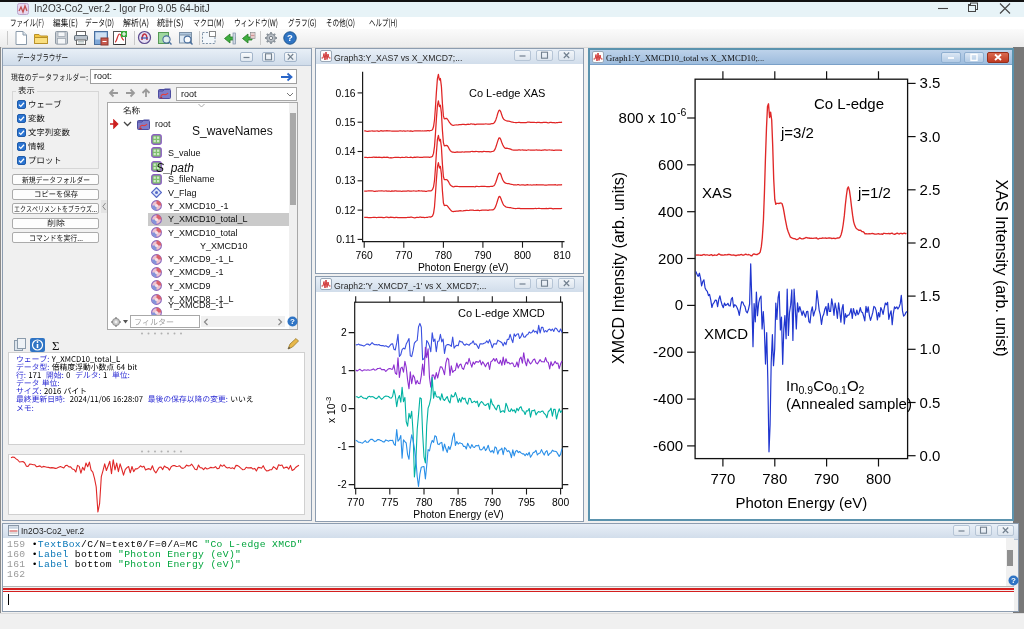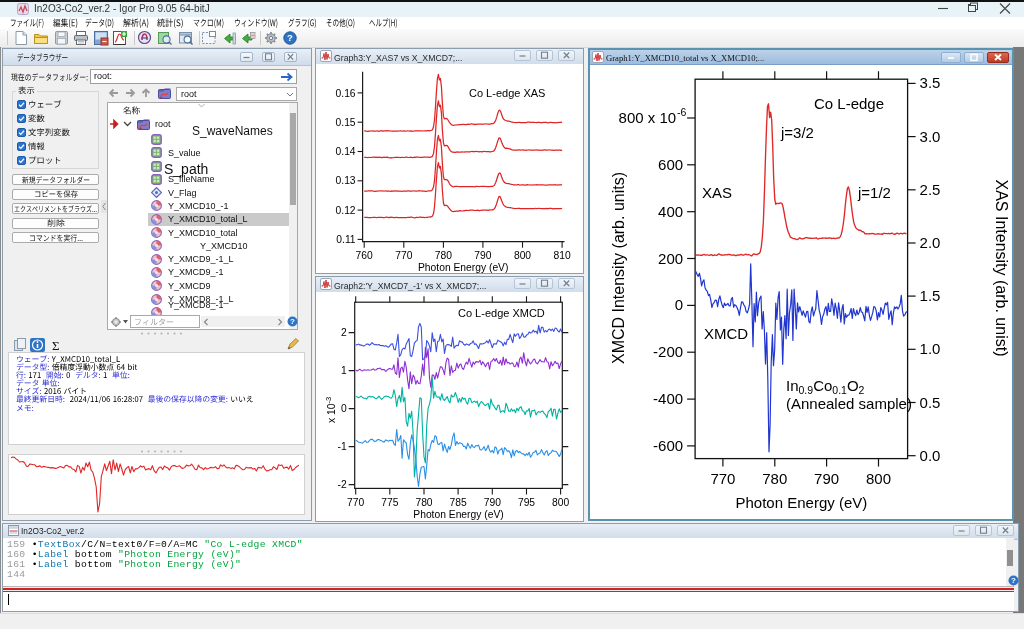--- a/index.html
+++ b/index.html
@@ -309,21 +309,21 @@
 <div class="abs" style="left:168px;top:147.7px;font-size:9px;color:#111;">S_value</div>
 <svg class="abs" style="left:151px;top:160.5px" width="11" height="11" viewBox="0 0 11 11">
 <rect x="0.8" y="0.8" width="9.4" height="9.4" rx="2" fill="#7fbf6f" stroke="#8b5fc0" stroke-width="1.4"></rect>
 <g fill="#cfe8c8">
       <rect x="2.6" y="2.6" width="2.2" height="2.2"></rect>
       <rect x="6" y="2.6" width="2.2" height="2.2"></rect>
       <rect x="2.6" y="6" width="2.2" height="2.2"></rect>
       <rect x="6" y="6" width="2.2" height="2.2"></rect>
     </g>
   </svg>
-<div class="abs" style="left:164px;top:161.0px;font-size:14px;color:#111;">S_path</div>
+<div class="abs" style="left:156px;top:161.0px;font-size:12px;color:#111;font-style:italic;">S_path</div>
 <svg class="abs" style="left:151px;top:173.8px" width="11" height="11" viewBox="0 0 11 11">
 <rect x="0.8" y="0.8" width="9.4" height="9.4" rx="2" fill="#7fbf6f" stroke="#8b5fc0" stroke-width="1.4"></rect>
 <g fill="#cfe8c8">
       <rect x="2.6" y="2.6" width="2.2" height="2.2"></rect>
       <rect x="6" y="2.6" width="2.2" height="2.2"></rect>
       <rect x="2.6" y="6" width="2.2" height="2.2"></rect>
       <rect x="6" y="6" width="2.2" height="2.2"></rect>
     </g>
   </svg>
 <div class="abs" style="left:168px;top:174.3px;font-size:9px;color:#111;">S_fileName</div>
@@ -711,21 +711,21 @@
   </div>
 <div class="abs" style="left:997px;top:525px;width:17px;height:11px;background:linear-gradient(#f2f6fa,#dde5ee);border:1px solid #b6c5d6;border-radius:2px;box-sizing:border-box;">
     <svg width="15" height="9" viewBox="0 0 15 9">
       <path d="M4.8 1.5 L10.2 7 M10.2 1.5 L4.8 7" stroke="#72808f" stroke-width="1.2"></path>
     </svg>
   </div>
 <div class="abs" style="left:3px;top:538px;width:1011px;height:48px;background:#fff;"></div>
 <div class="abs mono" style="left:7px;top:538.5px;font-size:9.7px;letter-spacing:0.35px;white-space:pre;"><span style="color:#9a9a9a">159 </span><span style="color:#000">•</span><span style="color:#0a78b8">TextBox</span><span style="color:#000">/C/N=text0/F=0/A=MC </span><span style="color:#00a43c">"Co L-edge XMCD"</span></div>
 <div class="abs mono" style="left:7px;top:548.8px;font-size:9.7px;letter-spacing:0.35px;white-space:pre;"><span style="color:#9a9a9a">160 </span><span style="color:#000">•</span><span style="color:#0a78b8">Label</span><span style="color:#000"> bottom </span><span style="color:#00a43c">"Photon Energy (eV)"</span></div>
 <div class="abs mono" style="left:7px;top:559.1px;font-size:9.7px;letter-spacing:0.35px;white-space:pre;"><span style="color:#9a9a9a">161 </span><span style="color:#000">•</span><span style="color:#0a78b8">Label</span><span style="color:#000"> bottom </span><span style="color:#00a43c">"Photon Energy (eV)"</span></div>
-<div class="abs mono" style="left:7px;top:569.4px;font-size:9.7px;letter-spacing:0.35px;white-space:pre;"><span style="color:#9a9a9a">144</span></div>
+<div class="abs mono" style="left:7px;top:569.4px;font-size:9.7px;letter-spacing:0.35px;white-space:pre;"><span style="color:#9a9a9a">162</span></div>
 <div class="abs" style="left:1006px;top:538px;width:8px;height:48px;background:#f0f0f0;"></div>
 <div class="abs" style="left:1007px;top:550px;width:6px;height:16px;background:#8f8f8f;"></div>
 <div class="abs" style="left:3px;top:586px;width:1011px;height:1px;background:#b5b5b5;"></div>
 <div class="abs" style="left:3px;top:587.5px;width:1011px;height:2px;background:#d42020;"></div>
 <div class="abs" style="left:3px;top:590.5px;width:1011px;height:1px;background:#d42020;"></div>
 <svg class="abs" style="left:1008px;top:575px" width="11" height="11" viewBox="0 0 11 11">
 <circle cx="5.5" cy="5.5" r="5" fill="#2f74c4"></circle>
     <text x="5.5" y="8.3" font-size="8" font-weight="bold" fill="#fff" text-anchor="middle" font-family="Liberation Sans">?</text>
   </svg>
 <div class="abs" style="left:3px;top:592px;width:1011px;height:19px;background:#fff;"></div>

